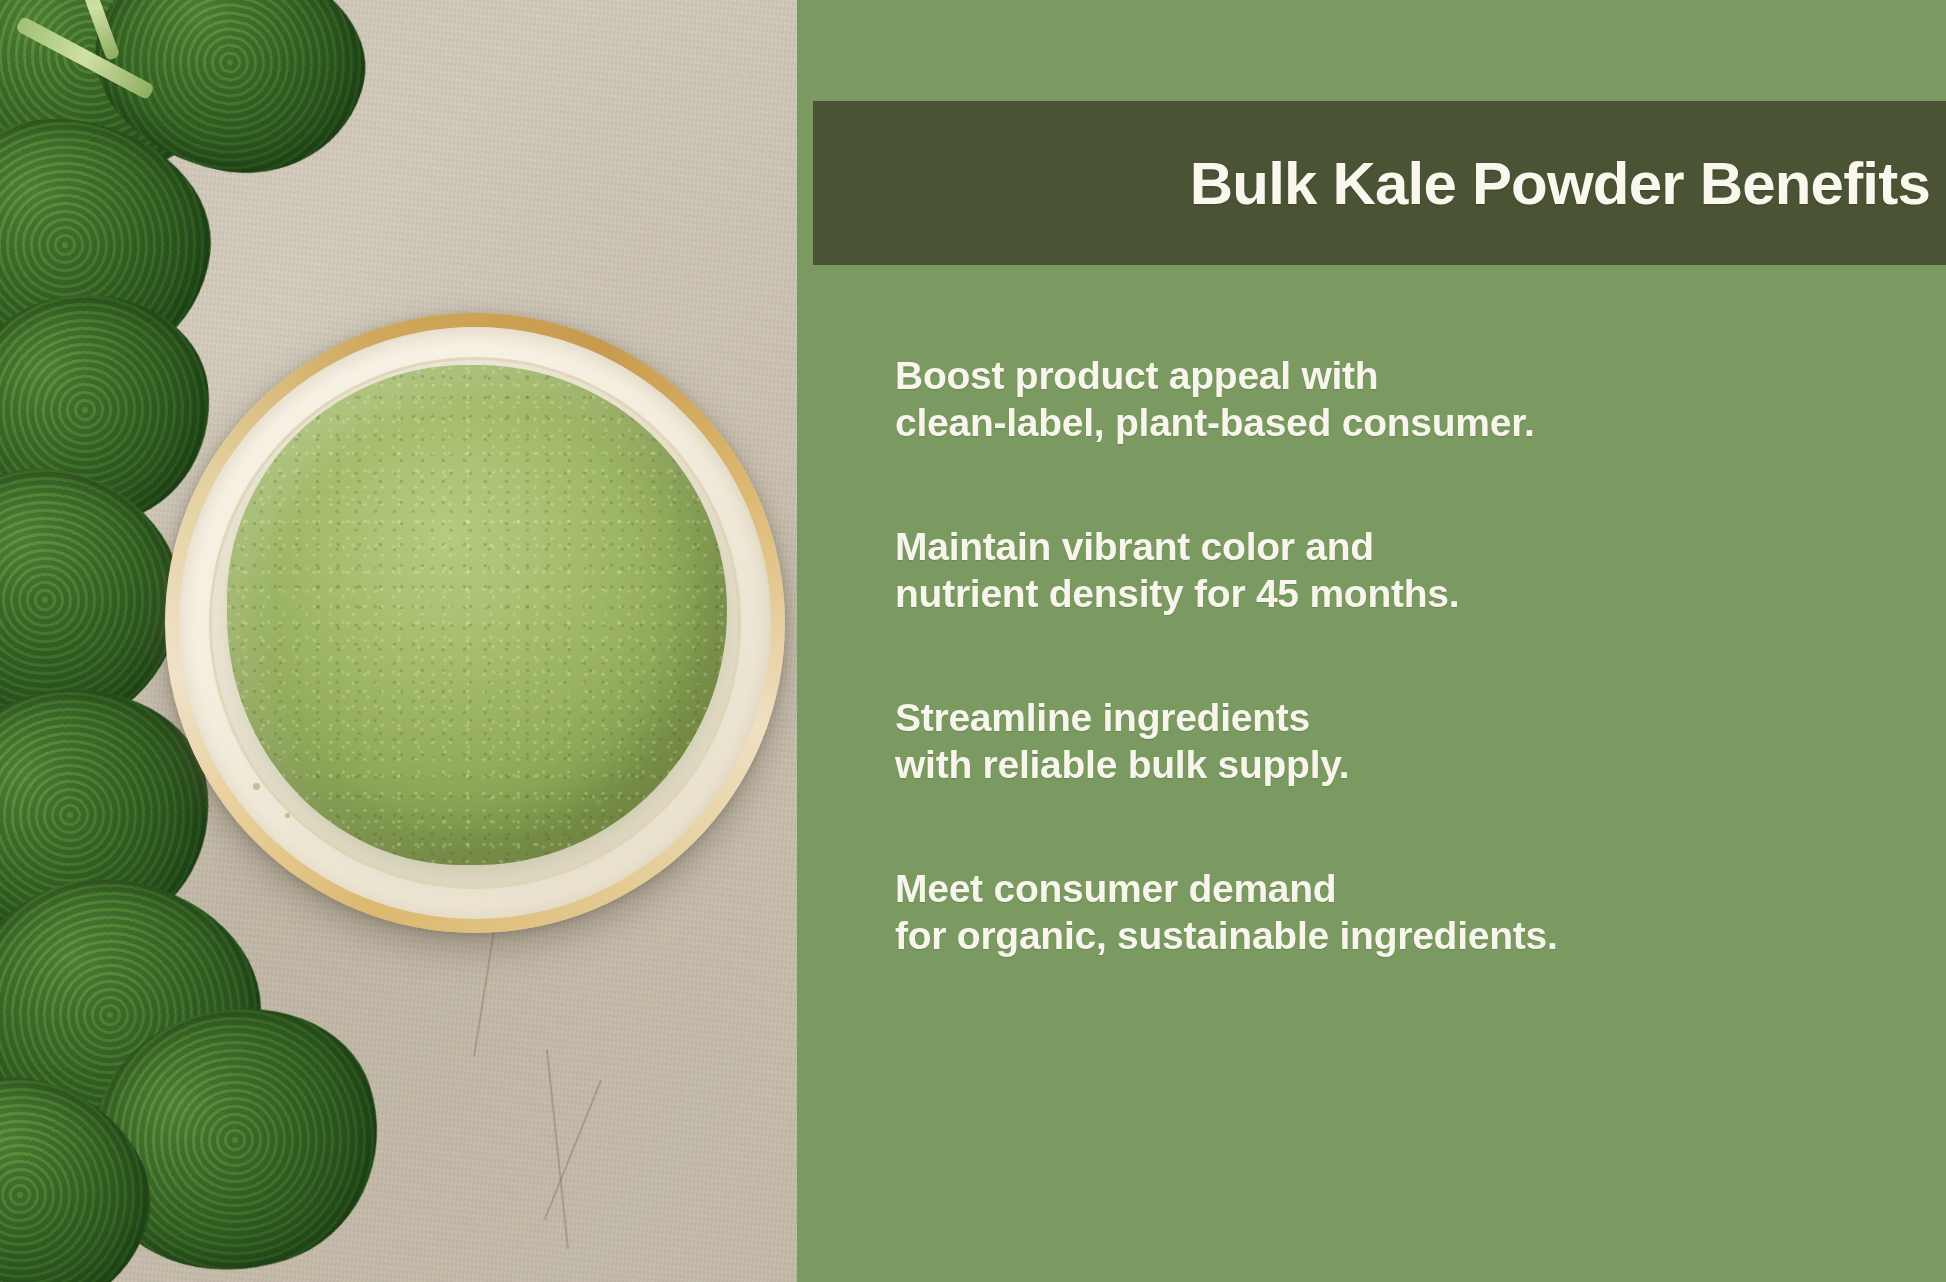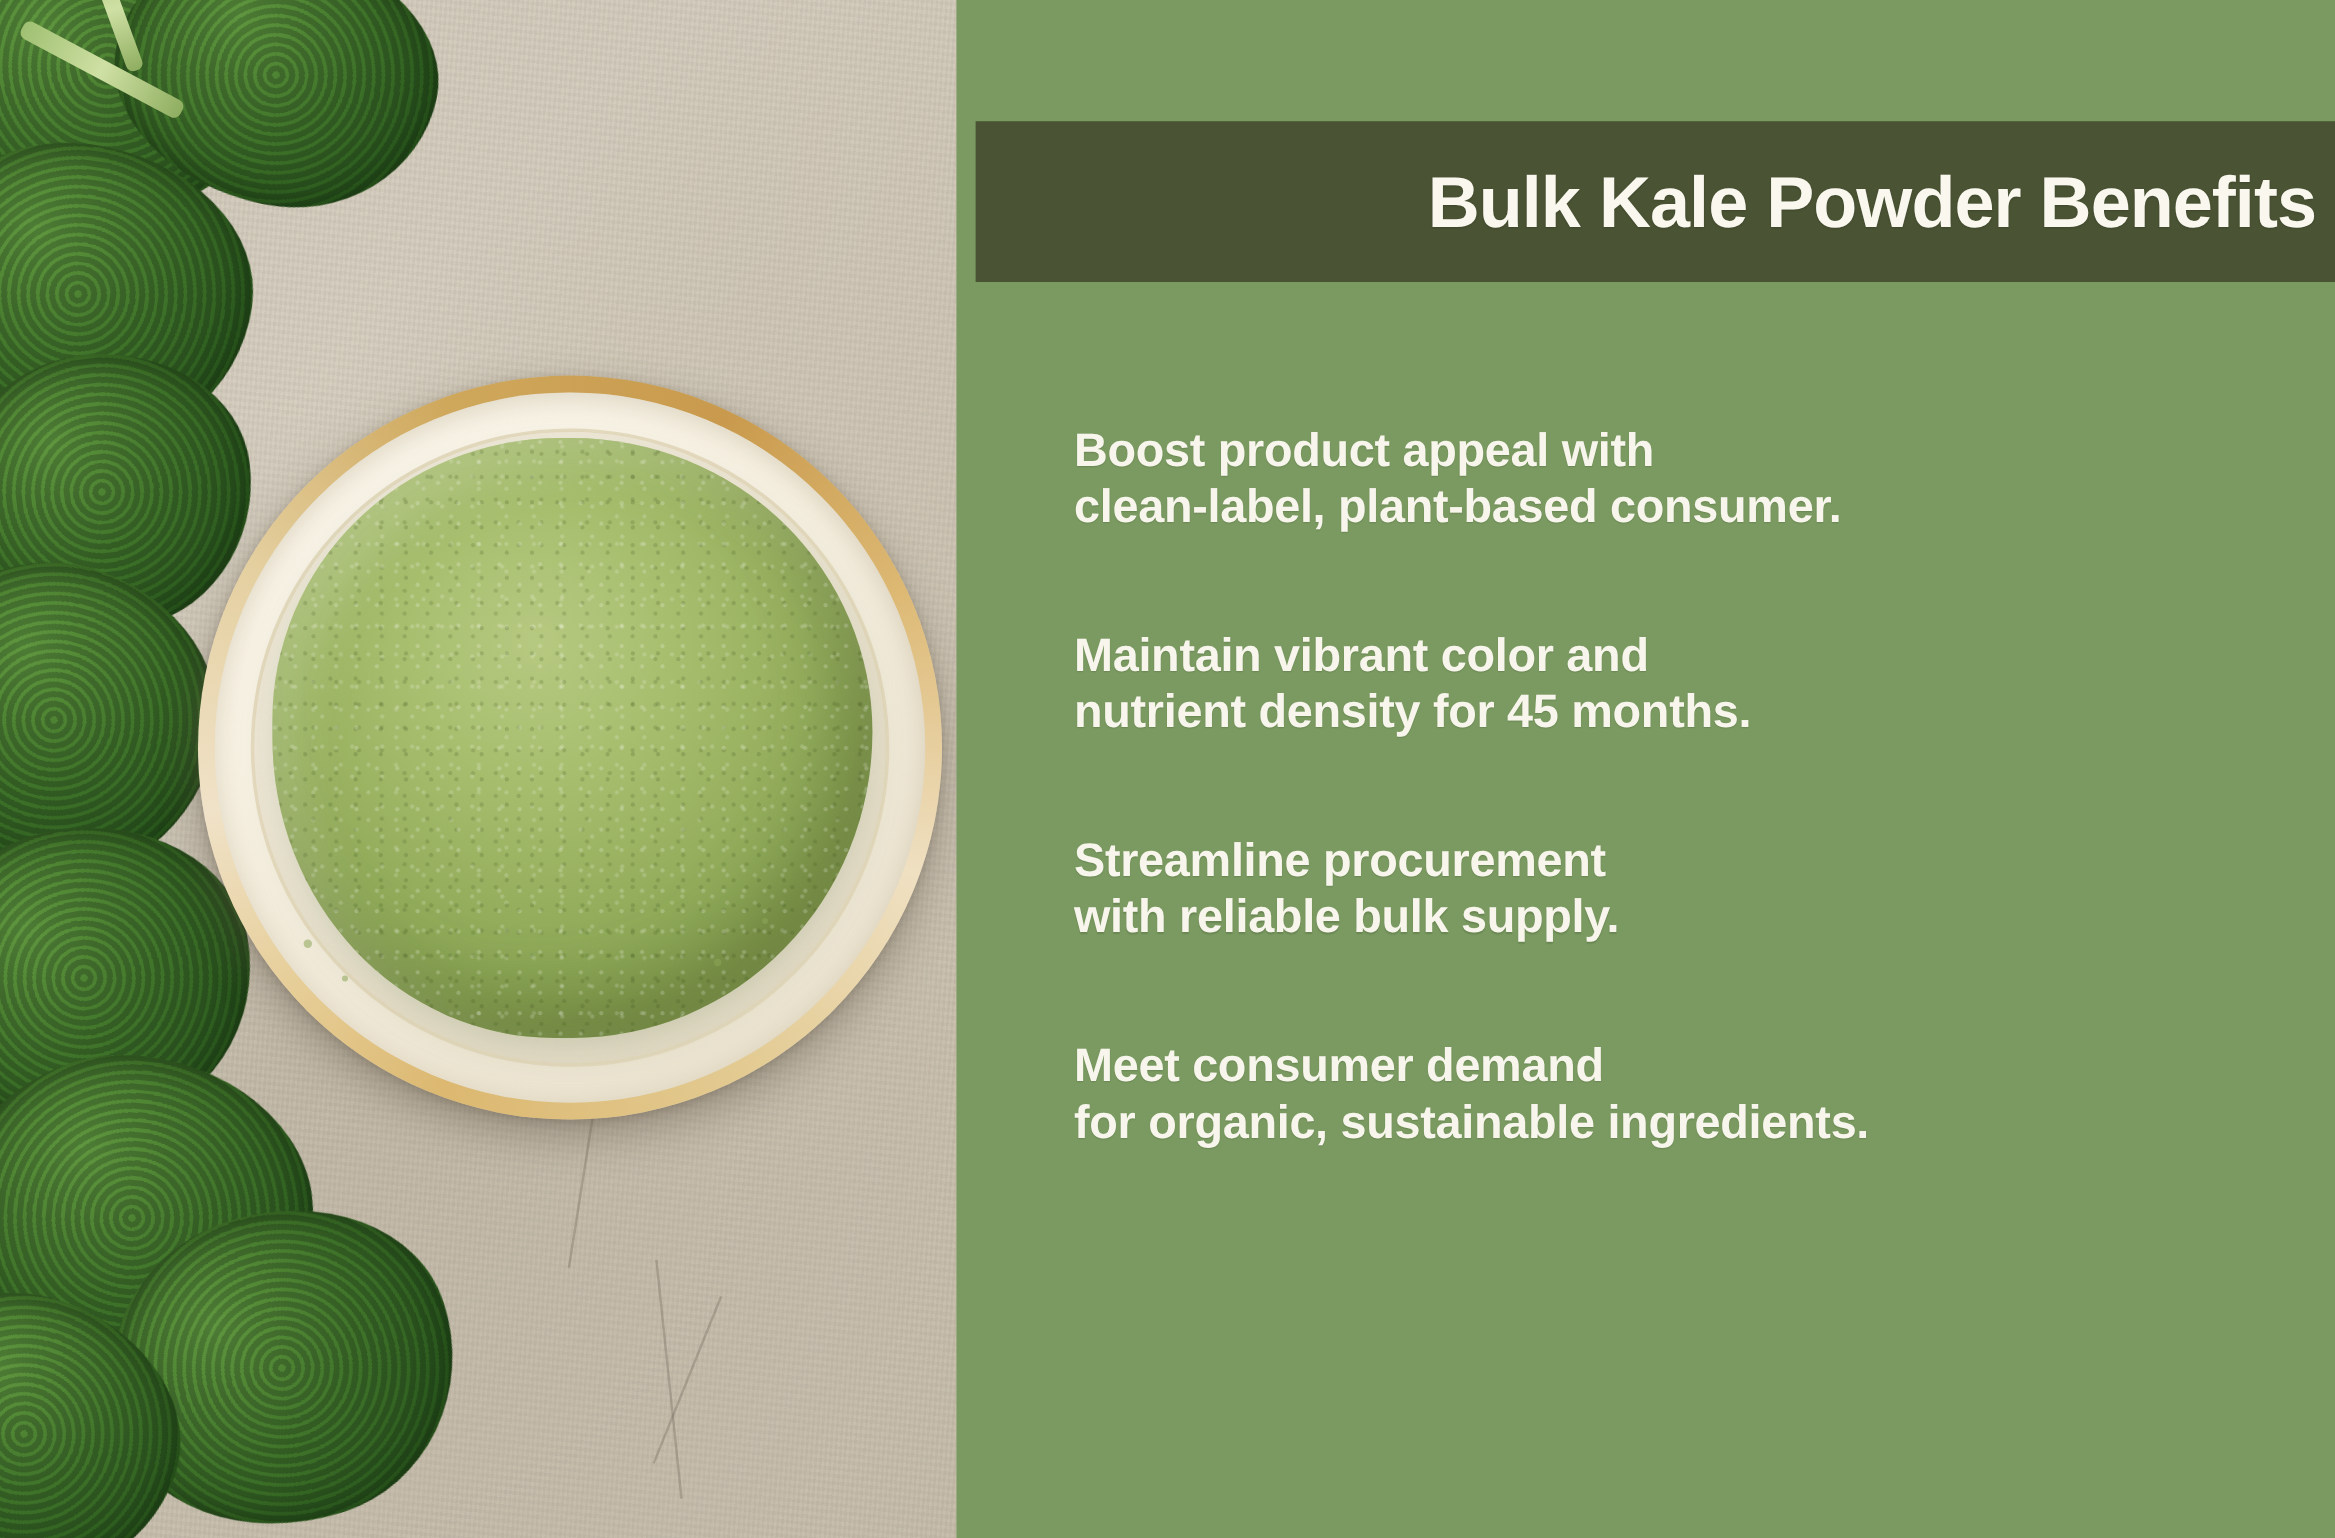--- a/index.html
+++ b/index.html
@@ -144,21 +144,21 @@
     top: 0;
     width: 1149px;
     height: 1282px;
     background: #7a9a61;
   }
   .title-band {
     position: absolute;
     left: 16px;
     top: 101px;
     right: 0;
-    height: 134px;
+    height: 164px;
     background: #4a5434;
     display: flex;
     align-items: center;
     justify-content: flex-end;
     padding-right: 16px;
     box-sizing: border-box;
   }
   .title-text {
     color: #f9f7ee;
     font-family: "Liberation Sans", sans-serif;
@@ -242,21 +242,21 @@
         <div class="benefit-line">Boost product appeal with</div>
         <div class="benefit-line">clean-label, plant-based consumer.</div>
       </div>
 
       <div class="benefit">
         <div class="benefit-line">Maintain vibrant color and</div>
         <div class="benefit-line">nutrient density for 45 months.</div>
       </div>
 
       <div class="benefit">
-        <div class="benefit-line">Streamline procurement</div>
+        <div class="benefit-line">Streamline ingredients</div>
         <div class="benefit-line">with reliable bulk supply.</div>
       </div>
 
       <div class="benefit">
         <div class="benefit-line">Meet consumer demand</div>
         <div class="benefit-line">for organic, sustainable ingredients.</div>
       </div>
 
     </div>
   </div>

